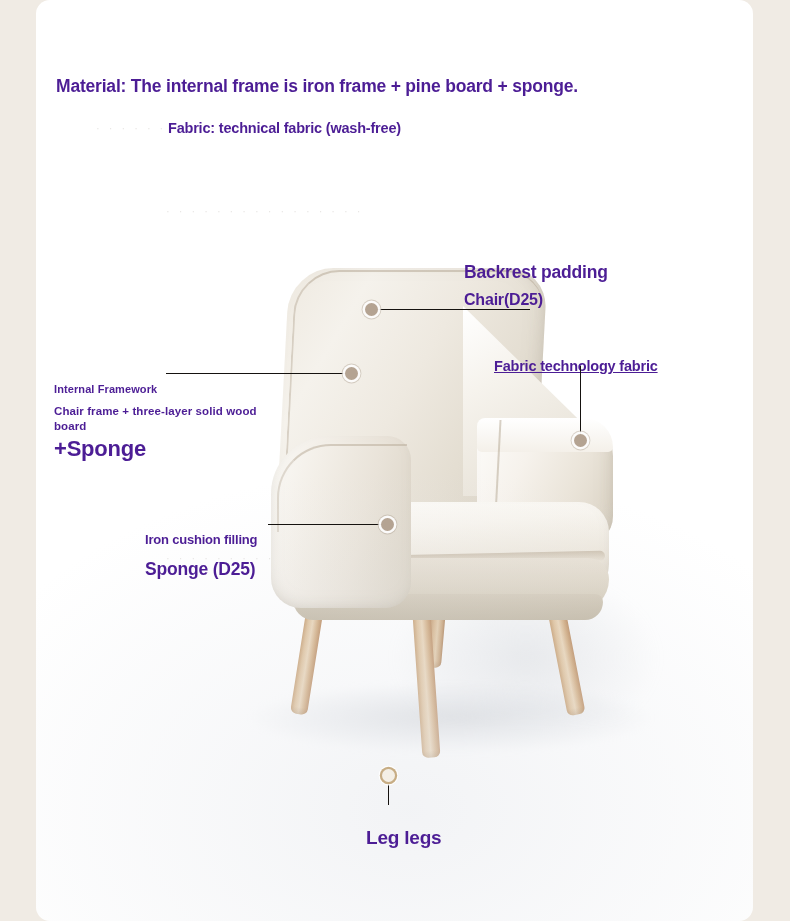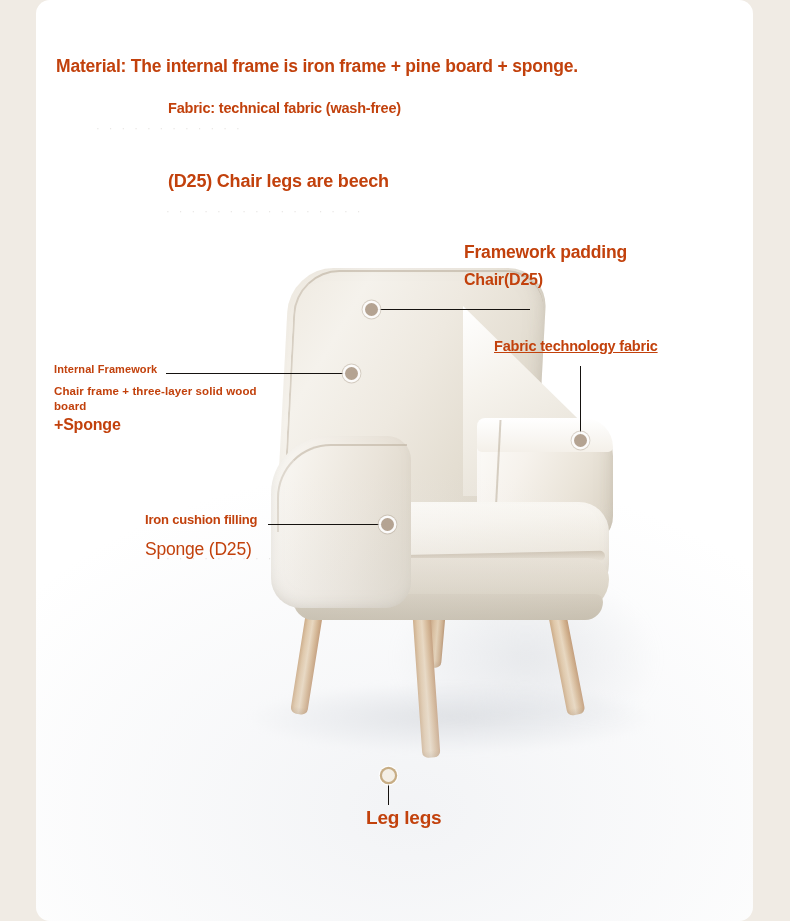--- a/index.html
+++ b/index.html
@@ -55,24 +55,25 @@
     white-space: nowrap;
     overflow: hidden;
     user-select: none;
   }
   .watermark.w2 { top: 205px; left: 130px; width: 330px; }
   .watermark.w3 { top: 552px; left: 130px; width: 250px; }
 
   
   .txt {
     position: absolute;
-    color: #c2410c;
+    color: #4c1d95;
     white-space: pre;
     line-height: 1.28;
     letter-spacing: -0.2px;
+    margin-top: 20px;
   }
   .t-material {
     left: 56px; top: 55px;
     font-size: 17.5px; font-weight: 700;
   }
   .t-fabric {
     left: 168px; top: 99px;
     font-size: 14.5px; font-weight: 700; text-align: right;
   }
   .t-seatback {
@@ -98,29 +99,29 @@
     letter-spacing: 0.1px;
   }
   .t-ironframe {
     left: 54px; top: 384px;
     font-size: 11.5px; font-weight: 700;
     line-height: 1.3;
     letter-spacing: 0.1px;
   }
   .t-sponge {
     left: 54px; top: 415px;
-    font-size: 16px; font-weight: 700;
+    font-size: 22px; font-weight: 700;
   }
   .t-seatcushion {
     left: 145px; top: 512px;
     font-size: 13px; font-weight: 700;
   }
   .t-sponged25 {
     left: 145px; top: 538px;
-    font-size: 17.5px; font-weight: 400;
+    font-size: 17.5px; font-weight: 700;
   }
   .t-legbeech {
     left: 366px; top: 806px;
     font-size: 19px; font-weight: 700;
   }
 
   
   .leader {
     position: absolute;
     background: #15120f;
@@ -423,23 +424,23 @@
       <div class="arm-left"></div>
       <div class="arm-left-seam"></div>
     </div>
 
   </div>
 
   <div class="txt t-material">Material: The internal frame is iron frame + pine board + sponge.</div>
 
   <div class="txt t-fabric">Fabric: technical fabric (wash-free)</div>
 
-  <div class="txt t-seatback"><br><span>(D25) Chair legs are beech</span></div>
-
-  <div class="txt t-backrest">Framework padding</div>
+  <div class="txt t-seatback"><br></div>
+
+  <div class="txt t-backrest">Backrest padding</div>
   <div class="txt t-backrest2">Chair(D25)</div>
   <div class="leader leader-h" style="left:372px; top:309px; width:158px;"></div>
   <div class="dot" style="left:365px; top:303px;"></div>
 
   <div class="txt t-fabtech">Fabric technology fabric</div>
   <div class="leader leader-v" style="left:580px; top:366px; height:72px;"></div>
   <div class="dot" style="left:574px; top:434px;"></div>
 
   <div class="txt t-internal">Internal Framework</div>
   <div class="txt t-ironframe"><span>Chair frame + three-layer solid wood</span><br><span>board</span></div>

